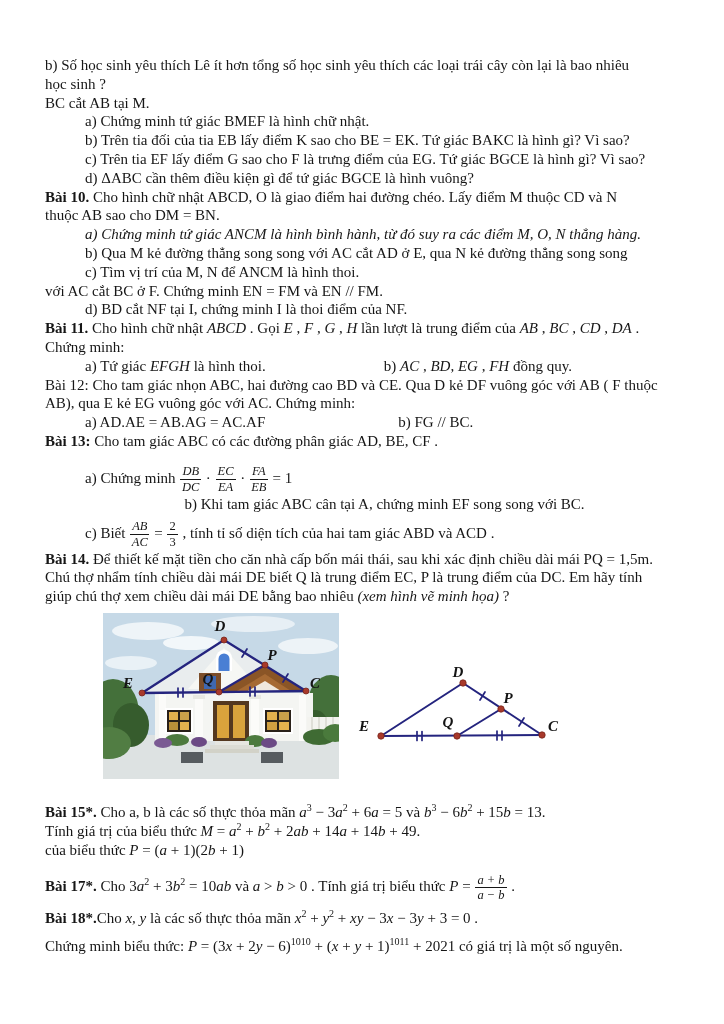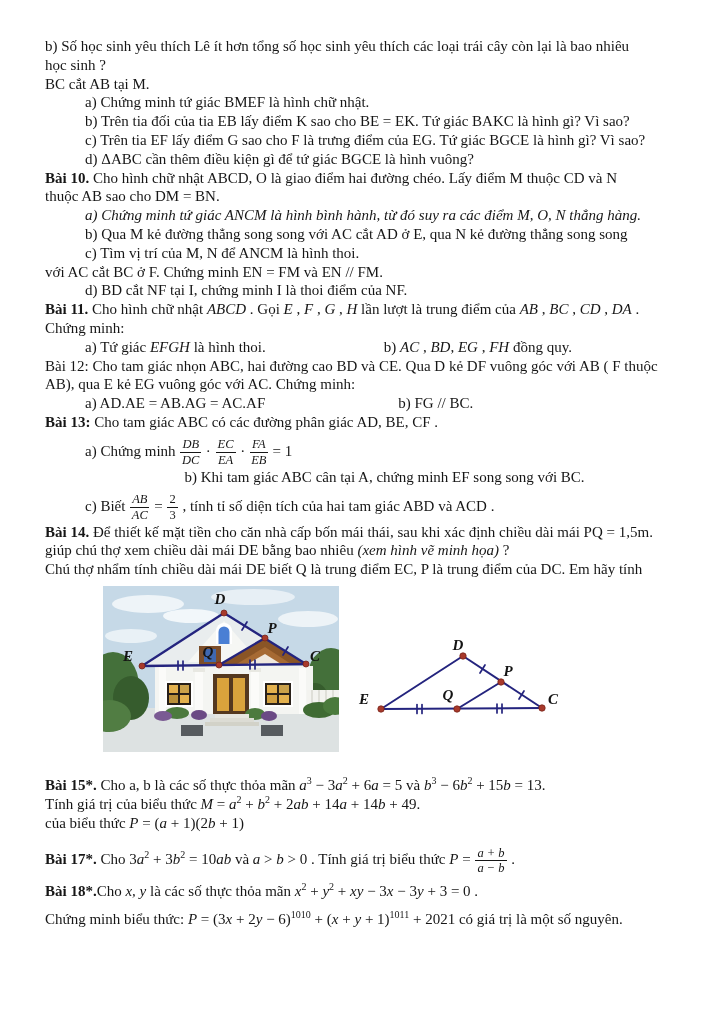--- a/index.html
+++ b/index.html
@@ -1,17 +1,17 @@
 <!DOCTYPE html>
 <html style="--fig-line: #24247e; --fig-dot: #a8392b; --fig-label: #141414;"><head>
 <meta charset="utf-8">
 <style>
   html,body{margin:0;padding:0;background:#ffffff;}
   body{width:724px;height:1024px;font-family:"Liberation Serif",serif;color:#161616;}
-  .page{box-sizing:border-box;width:724px;height:1024px;padding:37px 40px 0 45px;overflow:hidden;background:#ffffff;}
+  .page{box-sizing:border-box;width:724px;height:1024px;padding:56px 40px 0 45px;overflow:hidden;background:#ffffff;}
   .line{font-size:15px;line-height:18.8px;white-space:nowrap;}
   .line.tall{line-height:34px;}
   .line sup{font-size:10px;line-height:0;vertical-align:super;}
   .gap{display:inline-block;}
   .frac{display:inline-block;text-align:center;vertical-align:middle;font-size:12.5px;line-height:1.15;padding:0 1px;}
   .frac>span{display:block;}
   .frac .n{border-bottom:1.1px solid #161616;padding:0 2px;}
   .frac.it{font-style:italic;}
   .figures{display:flex;align-items:flex-start;margin-top:7px;margin-bottom:0;}
   .house-wrap{margin-left:58px;}
@@ -42,26 +42,26 @@
       <div class="line" style="padding-left: 40px;"><span>c) Tìm vị trí của M, N để ANCM là hình thoi.</span></div>
       <div class="line"><span>với AC cắt BC ở F. Chứng minh EN = FM và EN // FM.</span></div>
       <div class="line" style="padding-left: 40px;"><span>d) BD cắt NF tại I, chứng minh I là thoi điểm của NF.</span></div>
       <div class="line"><span style="font-weight: 700;">Bài 11.</span><span> Cho hình chữ nhật </span><span style="font-style: italic;">ABCD</span><span> . Gọi </span><span style="font-style: italic;">E</span><span> , </span><span style="font-style: italic;">F</span><span> , </span><span style="font-style: italic;">G</span><span> , </span><span style="font-style: italic;">H</span><span> lần lượt là trung điểm của </span><span style="font-style: italic;">AB</span><span> , </span><span style="font-style: italic;">BC</span><span> , </span><span style="font-style: italic;">CD</span><span> , </span><span style="font-style: italic;">DA</span><span> .</span></div>
       <div class="line"><span>Chứng minh:</span></div>
       <div class="line" style="padding-left: 40px;"><span>a) Tứ giác </span><span style="font-style: italic;">EFGH</span><span> là hình thoi.</span><span class="gap" style="width: 118px;"></span><span>b) </span><span style="font-style: italic;">AC</span><span> , </span><span style="font-style: italic;">BD</span><span>, </span><span style="font-style: italic;">EG</span><span> , </span><span style="font-style: italic;">FH</span><span> đồng quy.</span></div>
       <div class="line"><span style="font-weight: 400;">Bài 12:</span><span> Cho tam giác nhọn ABC, hai đường cao BD và CE. Qua D kẻ DF vuông góc với AB ( F thuộc</span></div>
       <div class="line"><span>AB), qua E kẻ EG vuông góc với AC. Chứng minh:</span></div>
       <div class="line" style="padding-left: 40px;"><span>a) AD.AE = AB.AG = AC.AF</span><span class="gap" style="width: 133px;"></span><span>b) FG // BC.</span></div>
       <div class="line"><span style="font-weight: 700;">Bài 13:</span><span> Cho tam giác ABC có các đường phân giác AD, BE, CF .</span></div>
-      <div class="line tall" style="padding-left: 40px; margin-top: 2px;"><span>a) Chứng minh </span><span class="frac it"><span class="n">DB</span><span class="d">DC</span></span><span> · </span><span class="frac it"><span class="n">EC</span><span class="d">EA</span></span><span> · </span><span class="frac it"><span class="n">FA</span><span class="d">EB</span></span><span> = 1</span></div>
+      <div class="line tall" style="padding-left: 40px; margin-top: 10px;"><span>a) Chứng minh </span><span class="frac it"><span class="n">DB</span><span class="d">DC</span></span><span> · </span><span class="frac it"><span class="n">EC</span><span class="d">EA</span></span><span> · </span><span class="frac it"><span class="n">FA</span><span class="d">EB</span></span><span> = 1</span></div>
       <div class="line" style="padding-left: 40px; text-align: center;"><span>b) Khi tam giác ABC cân tại A, chứng minh EF song song với BC.</span></div>
       <div class="line tall" style="padding-left: 40px; margin-top: 2px;"><span>c) Biết </span><span class="frac it"><span class="n">AB</span><span class="d">AC</span></span><span> = </span><span class="frac"><span class="n">2</span><span class="d">3</span></span><span> , tính tỉ số diện tích của hai tam giác ABD và ACD .</span></div>
       <div class="line"><span style="font-weight: 700;">Bài 14.</span><span> Để thiết kế mặt tiền cho căn nhà cấp bốn mái thái, sau khi xác định chiều dài mái PQ = 1,5m.</span></div>
+      <div class="line"><span>Chú thợ nhẩm tính chiều dài mái DE biết Q là trung điểm EC, P là trung điểm của DC. Em hãy tính</span></div>
       <div class="line"><span>giúp chú thợ xem chiều dài mái DE bằng bao nhiêu </span><span style="font-style: italic;">(xem hình vẽ minh họa)</span><span> ?</span></div>
-      <div class="line"><span>Chú thợ nhẩm tính chiều dài mái DE biết Q là trung điểm EC, P là trung điểm của DC. Em hãy tính</span></div>
     </div>
 
   <div class="figures">
 
     <div class="house-wrap">
       <svg width="236" height="166" viewBox="0 0 236 166">
         <rect x="0" y="0" width="236" height="166" fill="#c6d9e7"></rect>
         <g>
           <ellipse cx="45" cy="18" rx="36" ry="9" fill="#eef4f8"></ellipse>
           <ellipse cx="150" cy="11" rx="42" ry="8" fill="#e7eff5"></ellipse>

